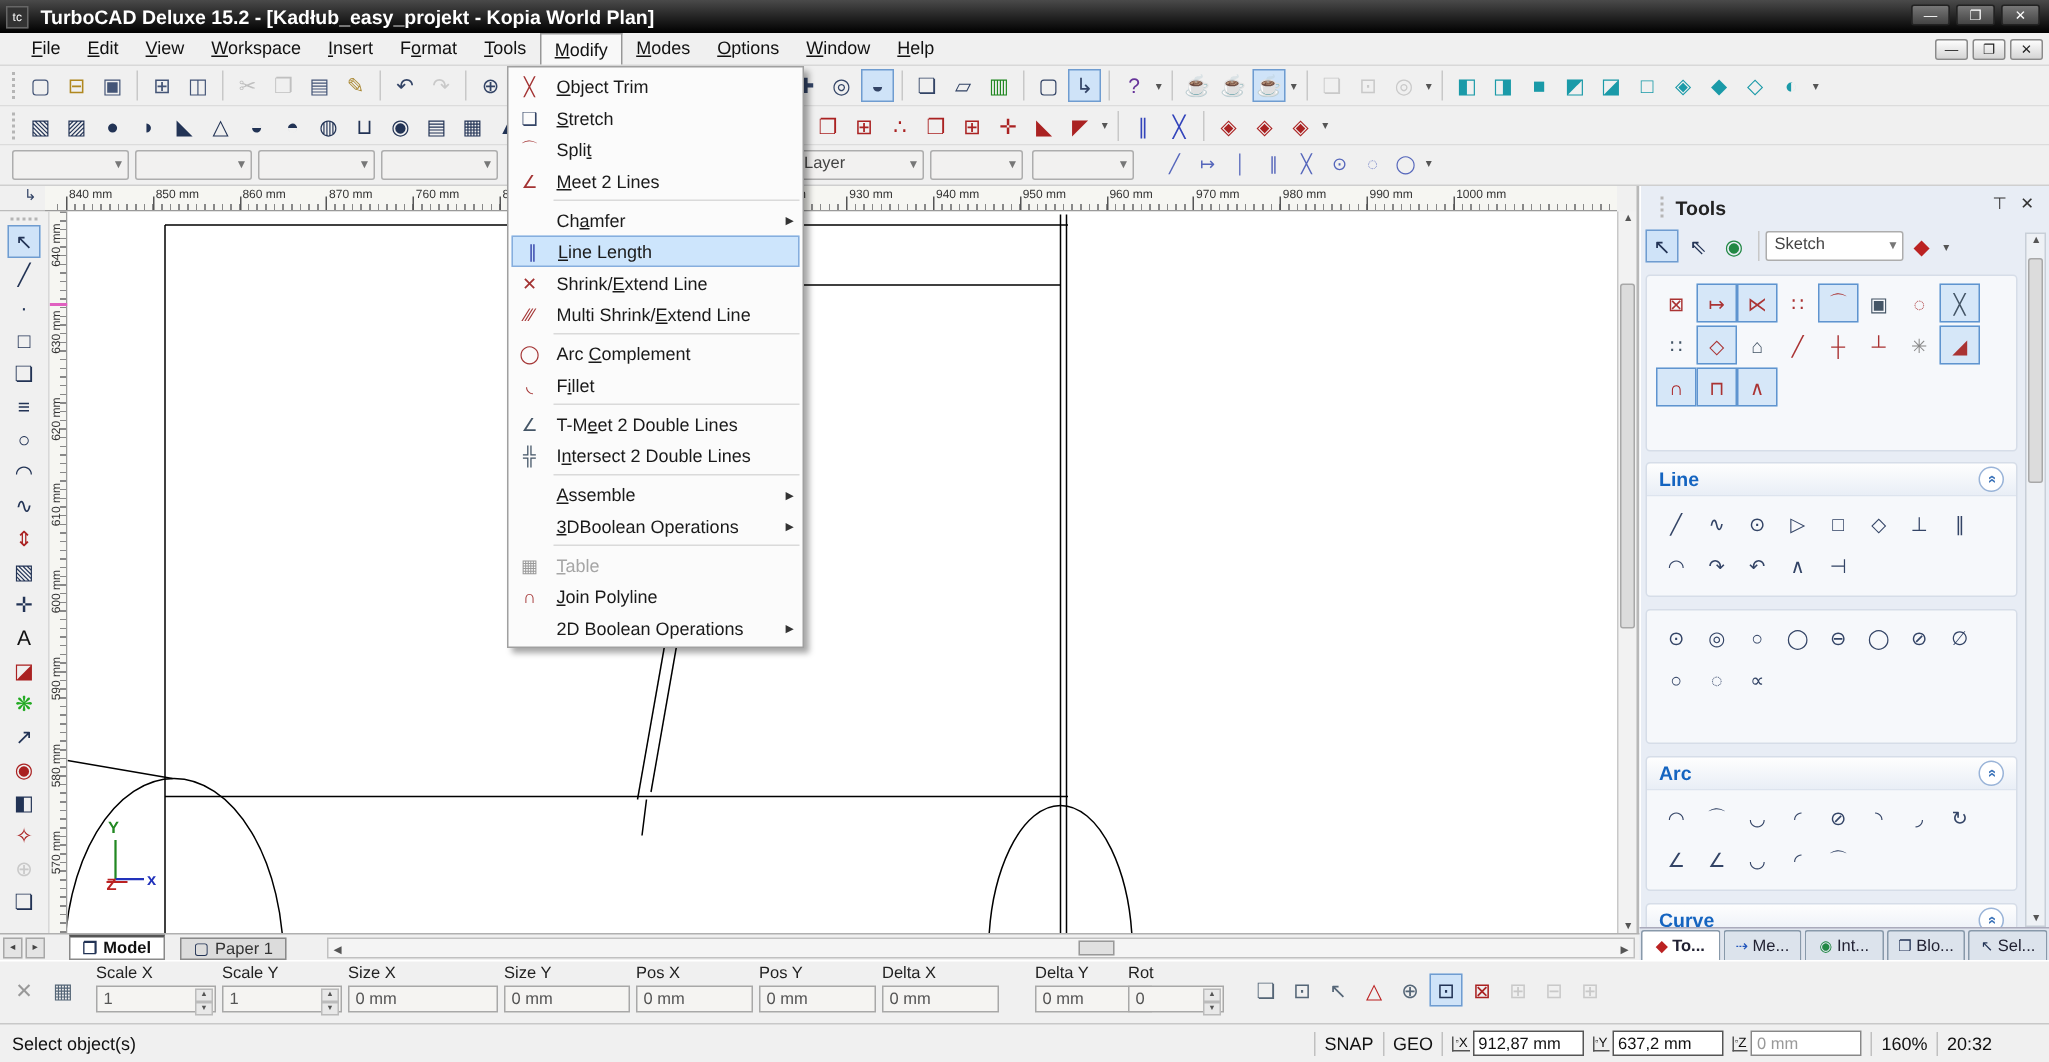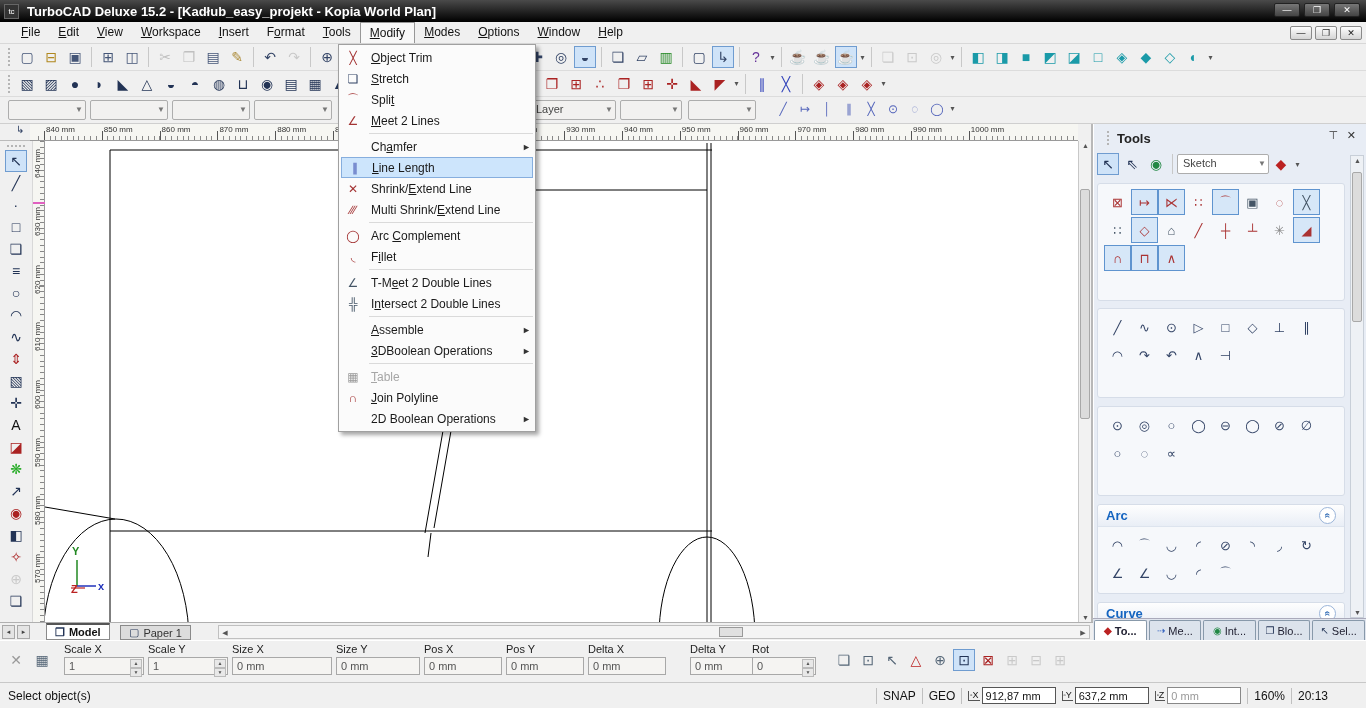--- a/index.html
+++ b/index.html
@@ -319,21 +319,21 @@
   <div class="abs ruler-top" id="rulertop">
       <div class="rt-tick" style="left: 14px;"></div>
       <span class="rt-label" style="left: 16px;">840 mm</span>
       <div class="rt-tick" style="left: 71.8px;"></div>
       <span class="rt-label" style="left: 73.8px;">850 mm</span>
       <div class="rt-tick" style="left: 129.6px;"></div>
       <span class="rt-label" style="left: 131.6px;">860 mm</span>
       <div class="rt-tick" style="left: 187.4px;"></div>
       <span class="rt-label" style="left: 189.4px;">870 mm</span>
       <div class="rt-tick" style="left: 245.2px;"></div>
-      <span class="rt-label" style="left: 247.2px;">880 mm</span>
+      <span class="rt-label" style="left: 247.2px;">760 mm</span>
       <div class="rt-tick" style="left: 303px;"></div>
       <span class="rt-label" style="left: 305px;">890 mm</span>
       <div class="rt-tick" style="left: 360.8px;"></div>
       <span class="rt-label" style="left: 362.8px;">900 mm</span>
       <div class="rt-tick" style="left: 418.6px;"></div>
       <span class="rt-label" style="left: 420.6px;">910 mm</span>
       <div class="rt-tick" style="left: 476.4px;"></div>
       <span class="rt-label" style="left: 478.4px;">920 mm</span>
       <div class="rt-tick" style="left: 534.2px;"></div>
       <span class="rt-label" style="left: 536.2px;">930 mm</span>
@@ -458,20 +458,26 @@
           <span class="gi" style="color: rgb(136, 136, 136);">✳</span>
           <span class="gi p" style="color: rgb(170, 51, 51);">◢</span>
           <span style="flex-basis: 100%;"></span>
           <span class="gi p" style="color: rgb(170, 34, 34);">∩</span>
           <span class="gi p" style="color: rgb(170, 51, 51);">⊓</span>
           <span class="gi p" style="color: rgb(170, 51, 51);">∧</span>
           <span style="flex-basis: 100%;"></span>
         </div>
       </div>
       <div class="card abs" style="top: 308px; height: 90px; overflow: hidden;">
+        <div class="chead">
+          <span>Line</span>
+          <div class="chev">
+            <span>«</span>
+          </div>
+        </div>
         <div class="gicons">
           <span class="gi" style="color: rgb(51, 68, 102);">╱</span>
           <span class="gi" style="color: rgb(51, 68, 102);">∿</span>
           <span class="gi" style="color: rgb(51, 68, 102);">⊙</span>
           <span class="gi" style="color: rgb(51, 68, 102);">▷</span>
           <span class="gi" style="color: rgb(51, 68, 102);">□</span>
           <span class="gi" style="color: rgb(51, 68, 102);">◇</span>
           <span class="gi" style="color: rgb(51, 68, 102);">⊥</span>
           <span class="gi" style="color: rgb(51, 68, 102);">∥</span>
           <span style="flex-basis: 100%;"></span>
@@ -741,16 +747,16 @@
           <div class="coordfield">637,2 mm</div>
         </div>
         <div class="coordbox">
           <span class="axletter">Z</span>
           <div class="coordfield dim">0 mm</div>
         </div>
       </div>
     <div class="sbsep"></div>
     <div class="sbtxt">160%</div>
     <div class="sbsep"></div>
-    <div class="sbtxt" style="margin-right:10px;">20:13</div>
+    <div class="sbtxt" style="margin-right:10px;">20:32</div>
   </div>
 
 </div>
 
 </body></html>

